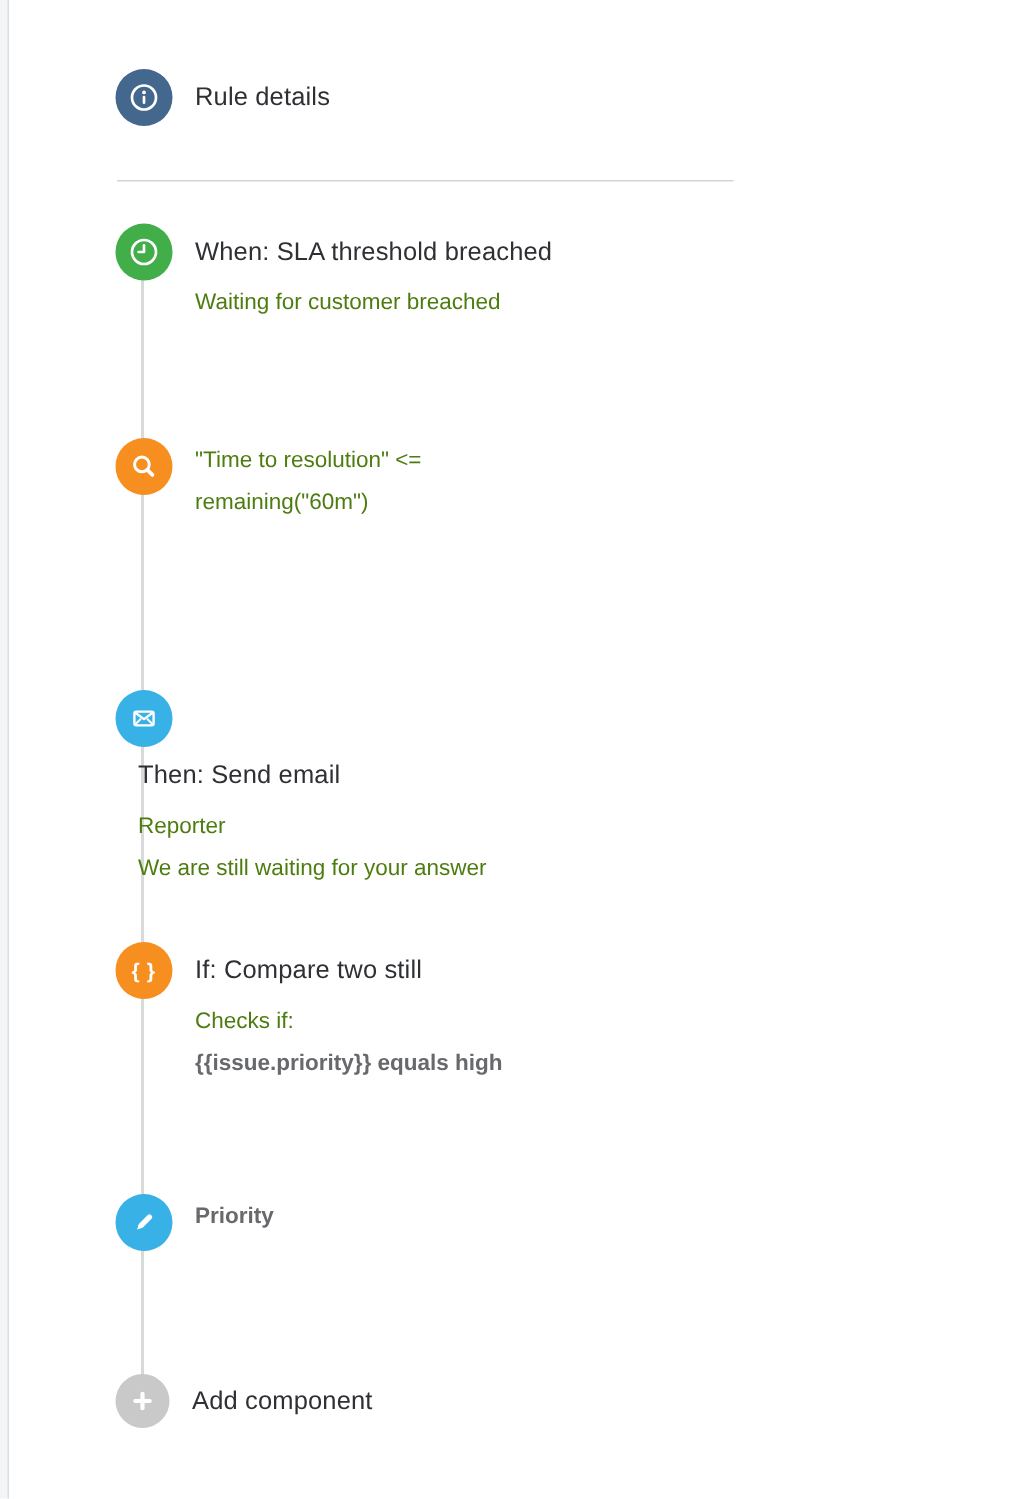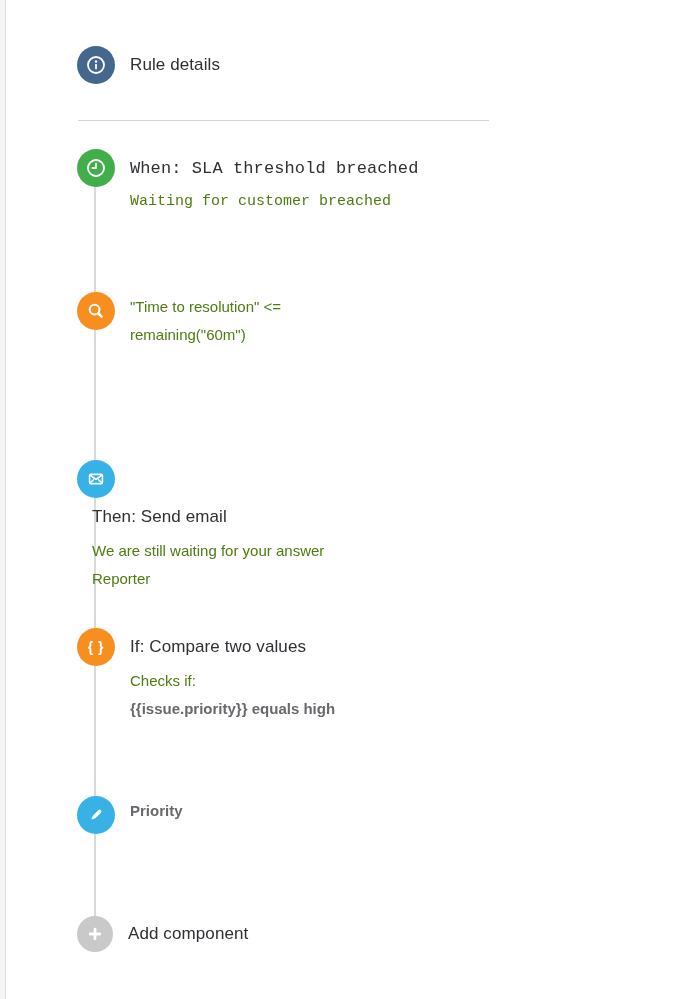--- a/index.html
+++ b/index.html
@@ -74,21 +74,21 @@
   </div>
   <div class="item-text">
     <div class="item-title-row">
       <span class="item-title">Rule details</span>
     </div>
   </div>
 </div>
 
 <div class="divider"></div>
 
-<div class="rule-item clickable" style="top:149px;font-family:Liberation Mono, monospace;">
+<div class="rule-item clickable" style="top:149px;">
   <div class="icon-circle ic-green">
     <svg width="22" height="22" viewBox="0 0 22 22">
       <circle cx="11" cy="11" r="8" fill="none" stroke="#ffffff" stroke-width="1.8"></circle>
       <path d="M11 6.6 L11 11 L7.4 11" fill="none" stroke="#ffffff" stroke-width="1.8" stroke-linecap="round" stroke-linejoin="round"></path>
     </svg>
   </div>
   <div class="item-text">
     <div class="item-title-row">
       <span class="item-title">When: SLA threshold breached</span>
     </div>
@@ -119,33 +119,33 @@
       <rect x="4.6" y="6.4" width="12.8" height="9.2" rx="1.2" fill="none" stroke="#ffffff" stroke-width="1.6"></rect>
       <path d="M5.2 7.2 L11 11.4 L16.8 7.2" fill="none" stroke="#ffffff" stroke-width="1.6" stroke-linejoin="round"></path>
       <path d="M5.2 14.8 L9 11.2 M16.8 14.8 L13 11.2" fill="none" stroke="#ffffff" stroke-width="1.3"></path>
     </svg>
   </div>
   <div class="item-text">
     <div class="item-title-row">
       <span class="item-title">Then: Send email</span>
     </div>
     <div class="item-sub">
+      <div class="sub-line">Reporter</div>
       <div class="sub-line">We are still waiting for your answer</div>
-      <div class="sub-line">Reporter</div>
     </div>
   </div>
 </div>
 
 <div class="rule-item clickable" style="top:628px;">
   <div class="icon-circle ic-orange">
     <span class="braces-glyph">{ }</span>
   </div>
   <div class="item-text">
     <div class="item-title-row">
-      <span class="item-title">If: Compare two values</span>
+      <span class="item-title">If: Compare two still</span>
     </div>
     <div class="item-sub">
       <div class="sub-line">Checks if:</div>
       <div class="sub-line bold">{{issue.priority}} equals high</div>
     </div>
   </div>
 </div>
 
 <div class="rule-item clickable" style="top:796px;">
   <div class="icon-circle ic-blue">

